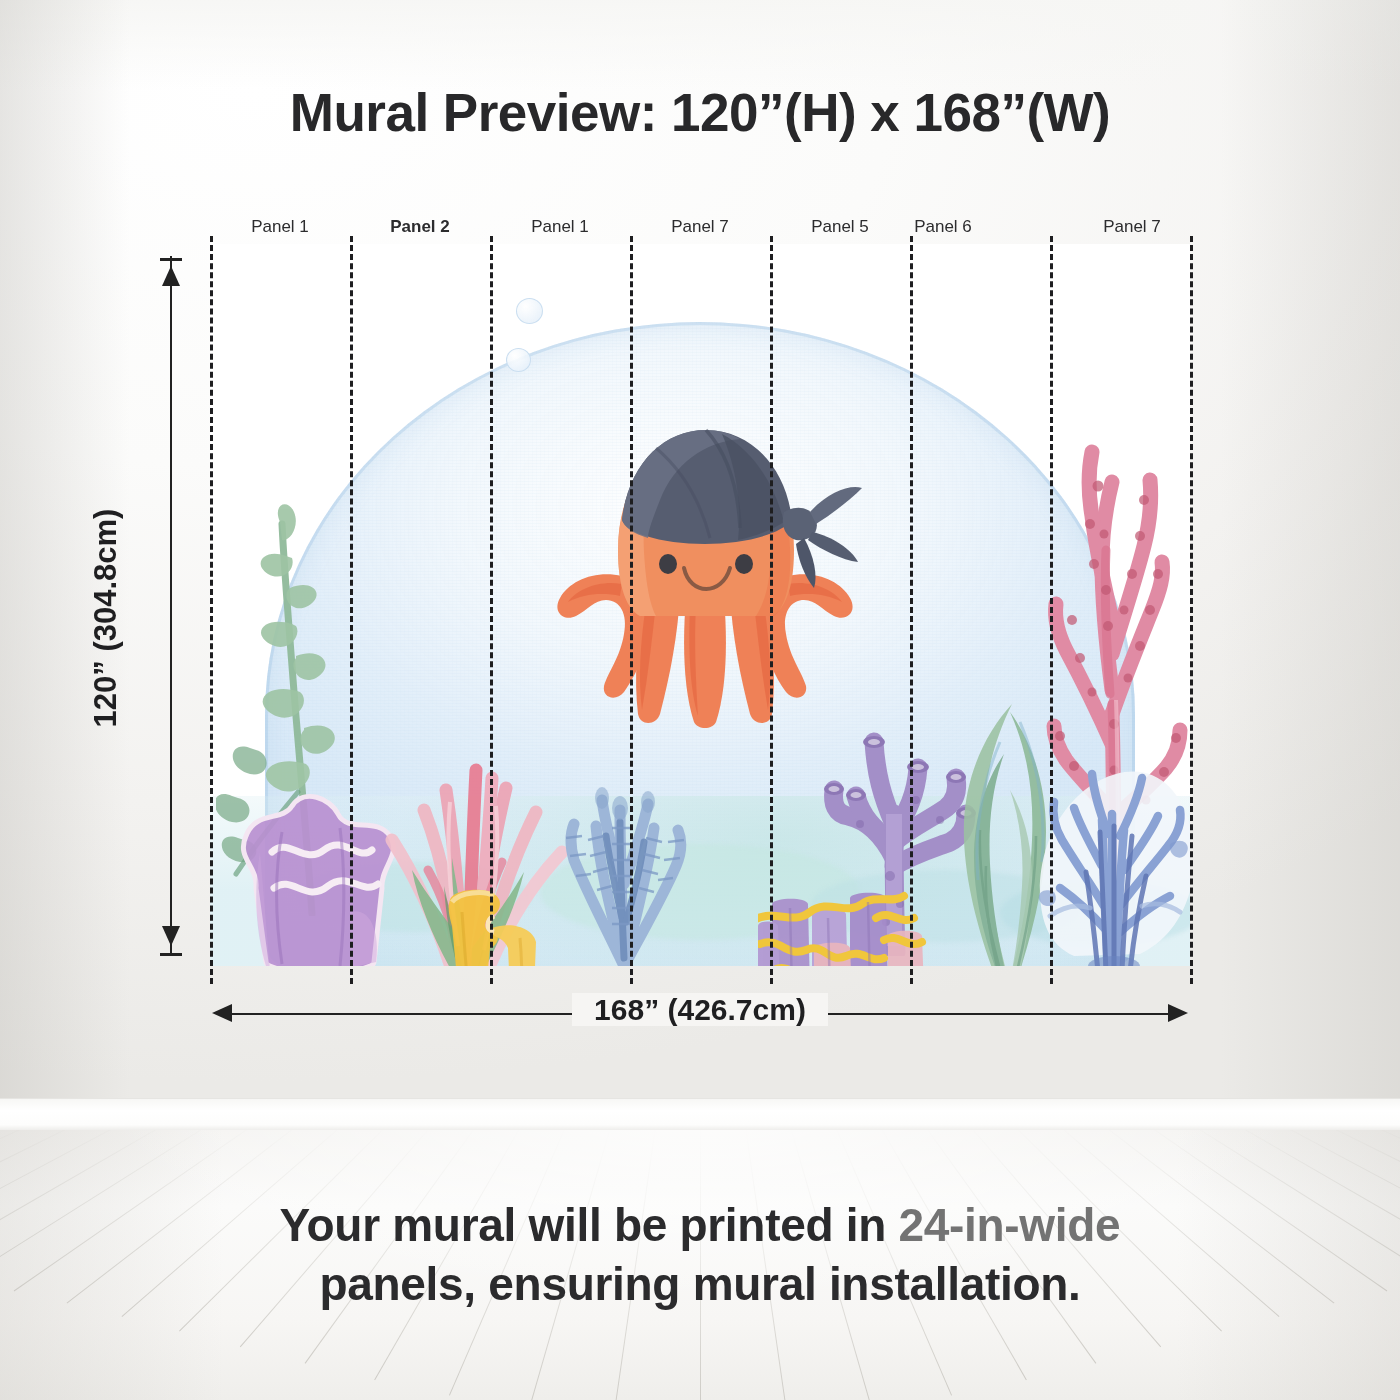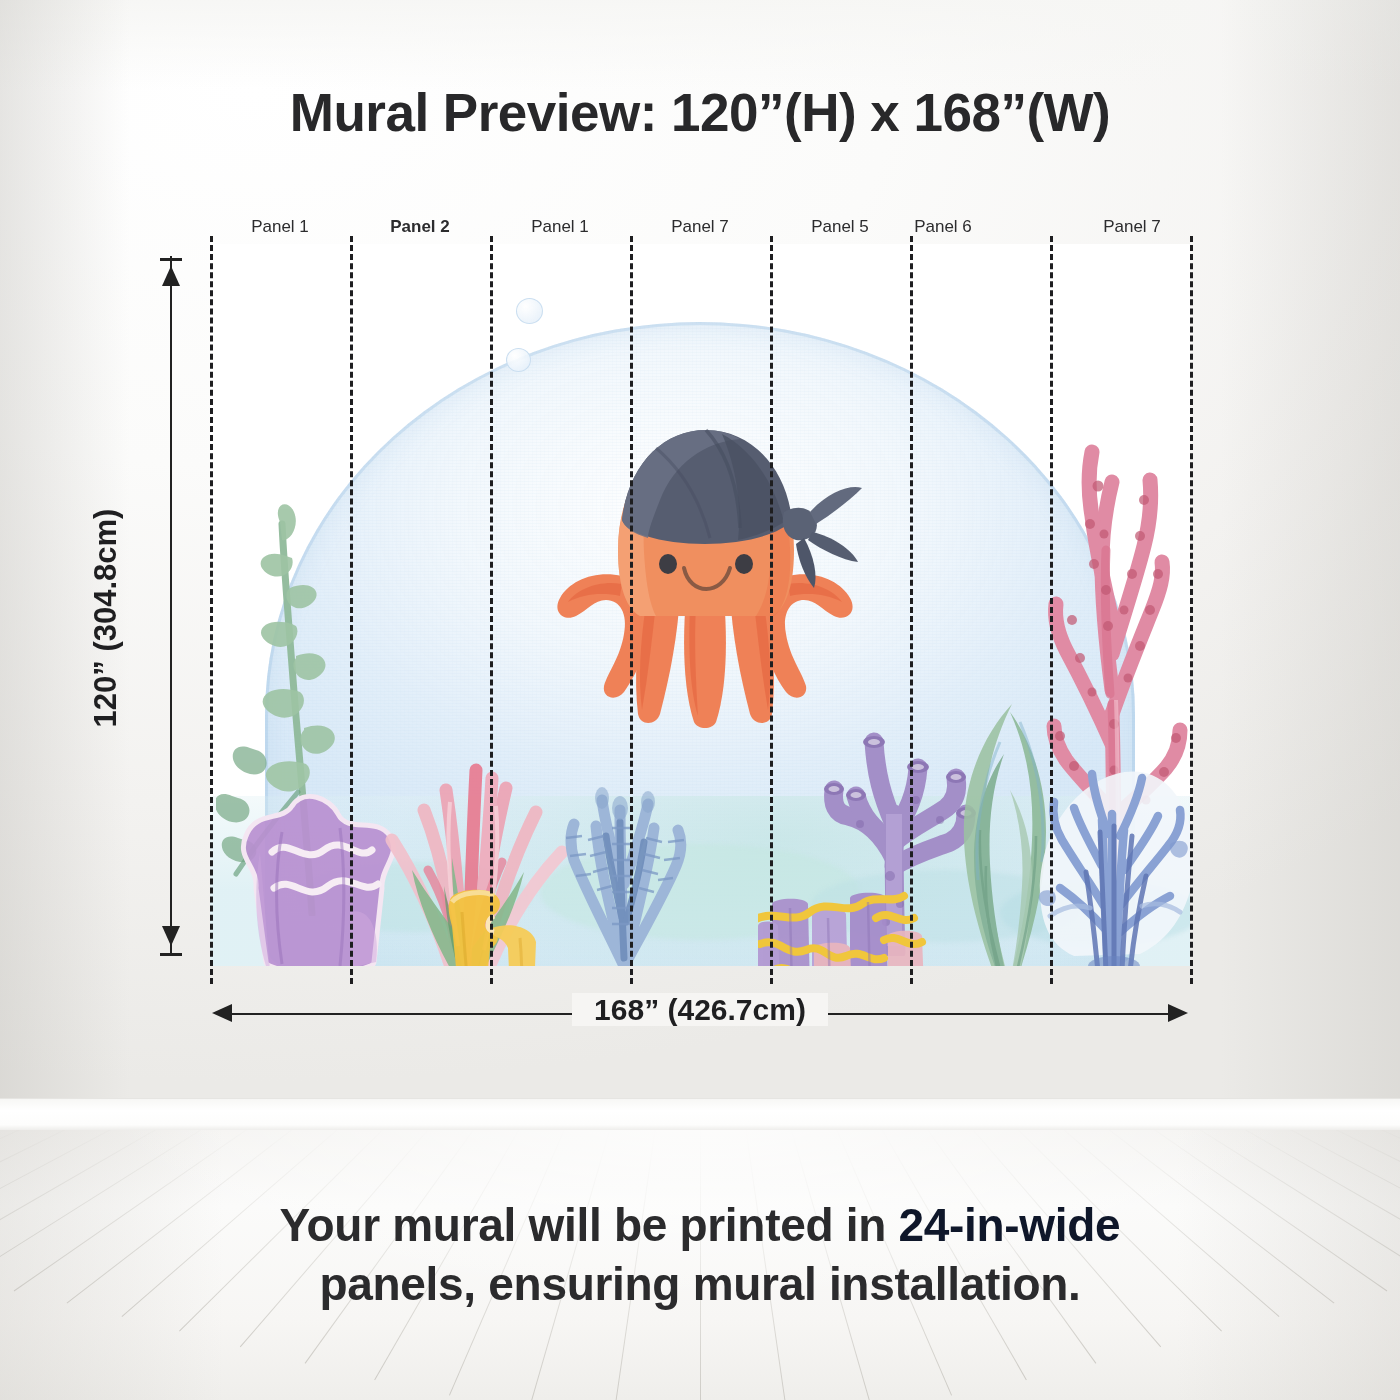--- a/index.html
+++ b/index.html
@@ -258,21 +258,21 @@
   .caption {
     position: absolute;
     left: 0; top: 1196px; width: 1400px;
     text-align: center;
     font-size: 46px;
     font-weight: 700;
     line-height: 1.28;
     color: #2b2b2d;
     letter-spacing: -0.3px;
   }
-  .caption .accent { color: #0f172a; margin-top: 39px; }
+  .caption .accent { color: #737373; margin-top: 39px; }
 </style>
 </head>
 <body>
 
 <div id="stage">
 
   <div class="wall">
     <div class="wall-shade-top"></div>
     <div class="wall-shade-left"></div>
     <div class="wall-shade-right"></div>

